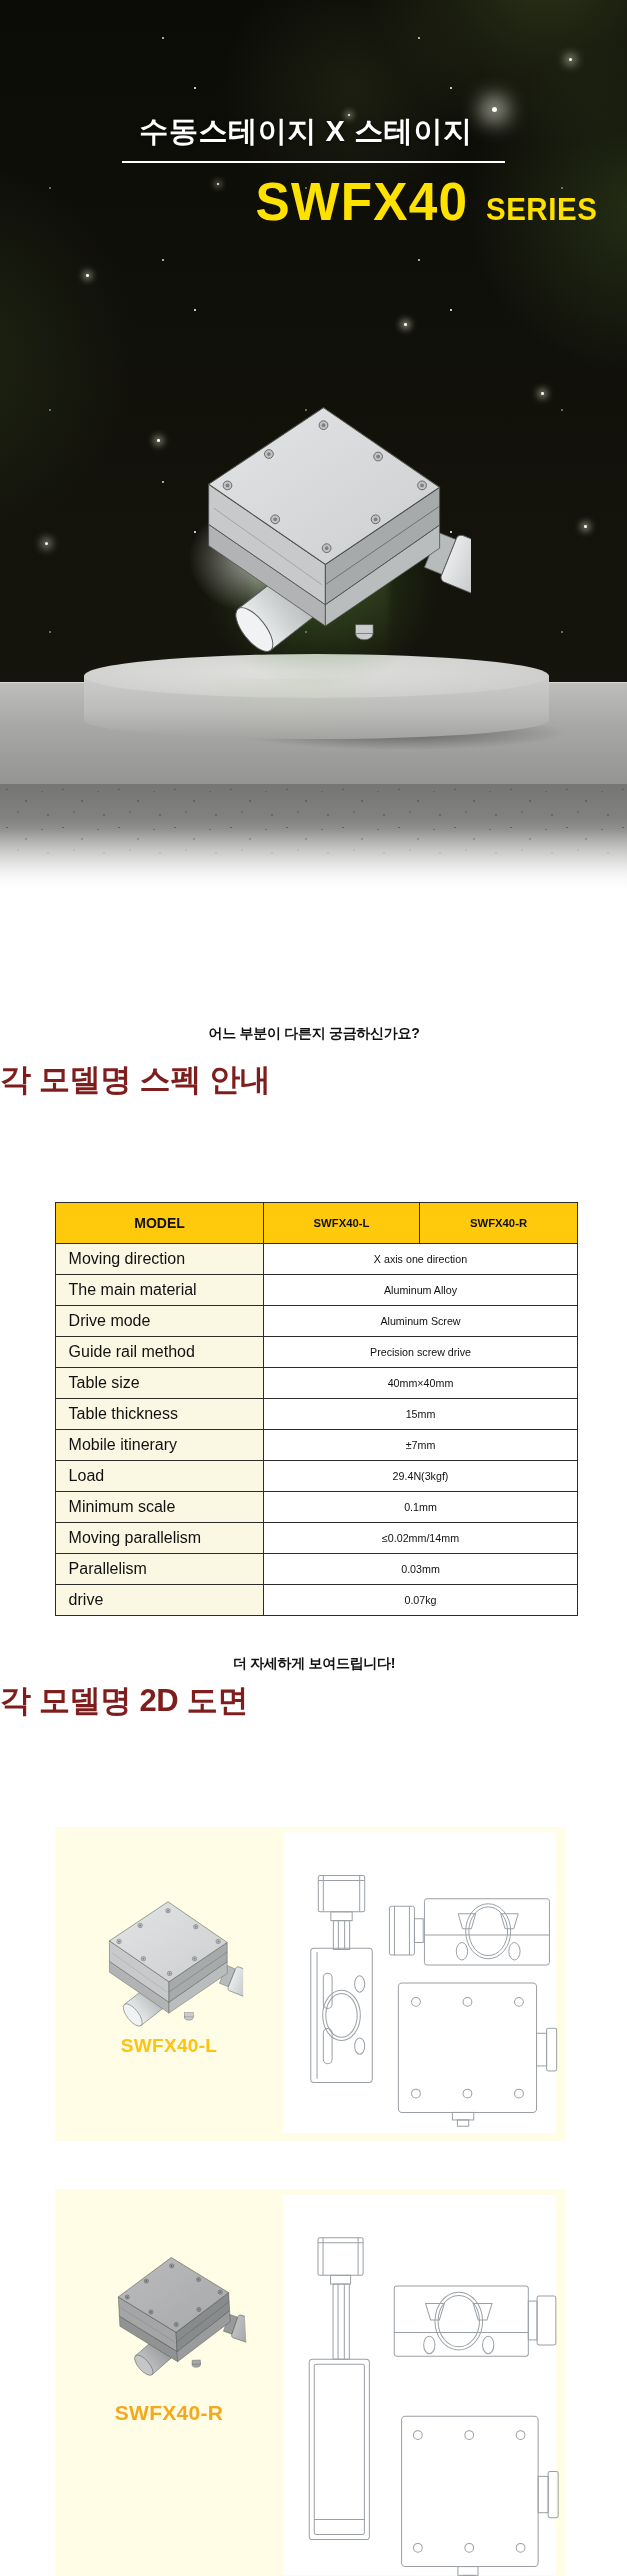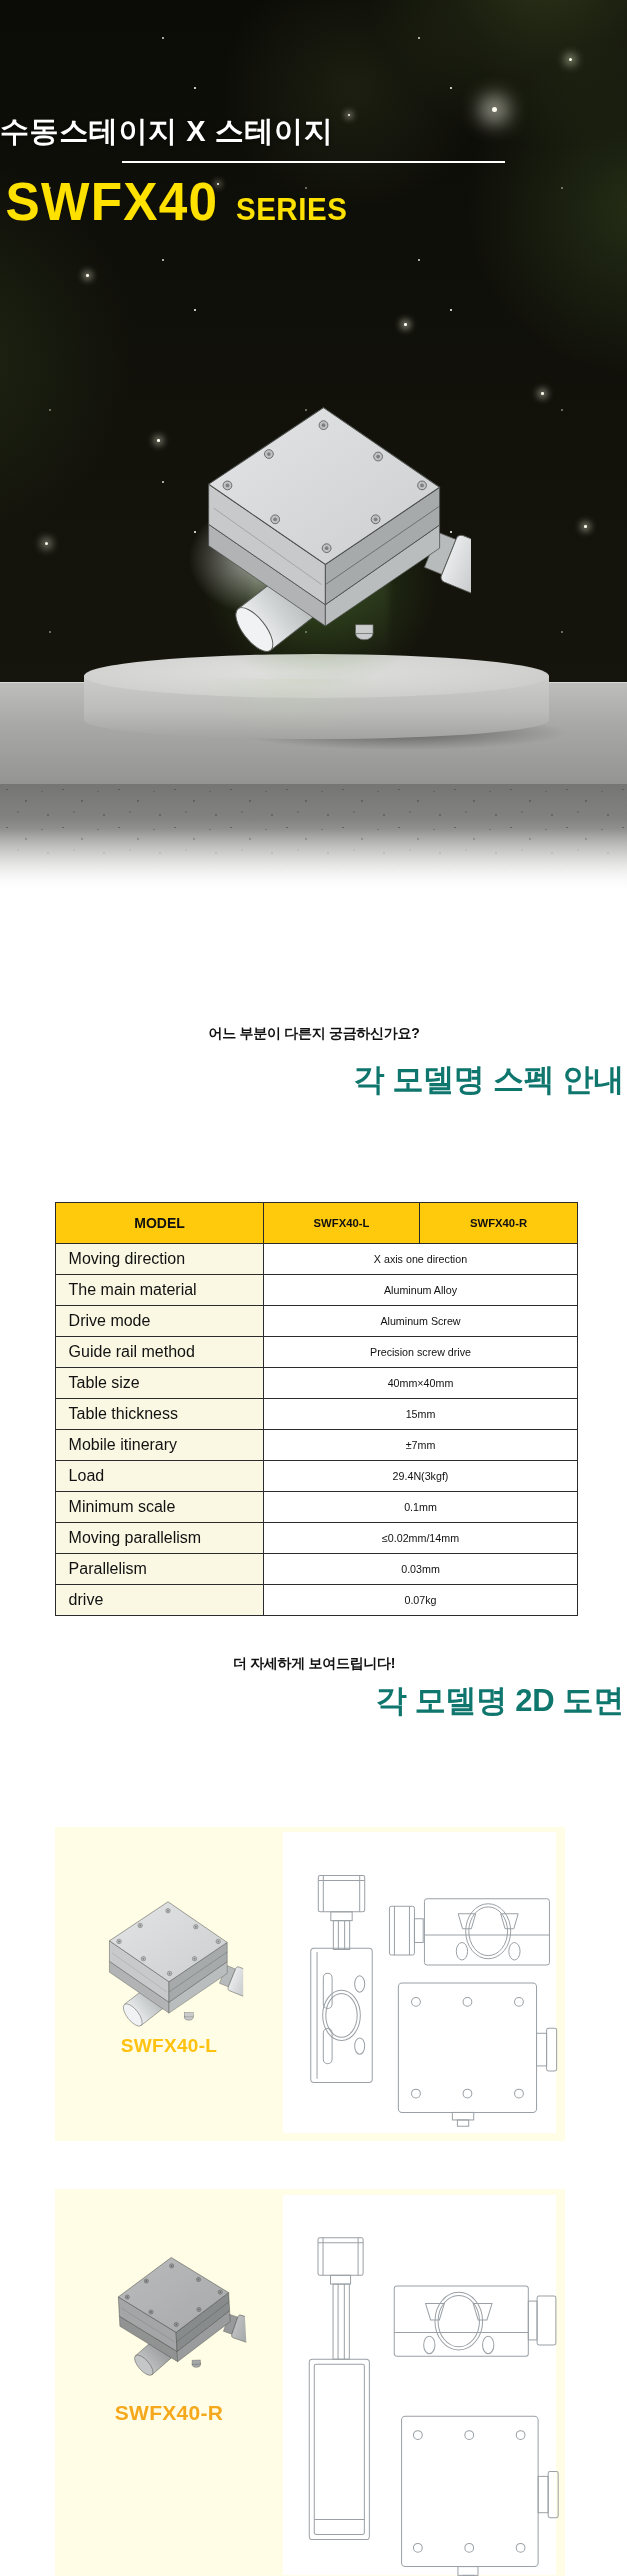--- a/index.html
+++ b/index.html
@@ -43,29 +43,29 @@
     background-image:
       radial-gradient(1.5px 1.5px at 195px 88px, rgba(255,255,240,.9) 50%, transparent 60%),
       radial-gradient(1.3px 1.3px at 50px 188px, rgba(245,248,215,.8) 50%, transparent 60%),
       radial-gradient(1.6px 1.6px at 163px 38px, rgba(255,255,245,.75) 50%, transparent 60%);
     background-size:256px 222px; opacity:.85;
   }
   .star-big { position:absolute; border-radius:50%; background:#fffdf0; }
   .glow { position:absolute; border-radius:50%; }
 
   .hero-title {
-    position:absolute; left:0; top:112px; width:612px; 
+    position:absolute; left:0; top:112px; width:612px; text-align:center;
     color:#ffffff; font-size:29px; font-weight:800; letter-spacing:0.6px;
     text-shadow:0 1.3px 3.8px rgba(0,0,0,.6);
   }
   .hero-divider {
     position:absolute; left:122px; top:161px; width:383px; height:1.9px; background:#ffffff;
   }
   .hero-series {
-    position:absolute; left:0; top:170px; width:600px; text-align:left;
+    position:absolute; left:0; top:170px; width:600px; text-align:right;
     color:#ffe100; white-space:nowrap;
   }
   .hero-series .series-name {
     font-size:54px; font-weight:800; letter-spacing:1.3px;
     display:inline-block; transform:scaleX(.95); vertical-align:baseline;
   }
   .hero-series .series-suffix {
     font-size:31px; font-weight:800; letter-spacing:0.6px; margin-left:8.8px;
     display:inline-block; transform:scaleX(.95);
   }
@@ -121,22 +121,22 @@
     background:linear-gradient(180deg, rgba(214,244,170,.14), rgba(214,244,170,0) 85%);
     filter:blur(3.1px);
   }
 
   
   .sec-sub {
     position:absolute; left:0; width:628px; text-align:center;
     color:#111111; font-size:14px; font-weight:600; letter-spacing:-0.3px;
   }
   .sec-title {
-    position:absolute; left:0; width:624px; text-align:right;
-    color:#0f766e; font-size:31px; font-weight:800; letter-spacing:-0.3px;
+    position:absolute; left:0; width:624px; text-align:left;
+    color:#7f1d1d; font-size:31px; font-weight:800; letter-spacing:-0.3px;
   }
 
   
   .spec-table {
     position:absolute; left:55px; top:1202px; width:522px;
     border-collapse:collapse; table-layout:fixed;
     font-family:"Liberation Sans", sans-serif;
   }
   .spec-table col.c1 { width:208px; }
   .spec-table col.c2 { width:156px; }

